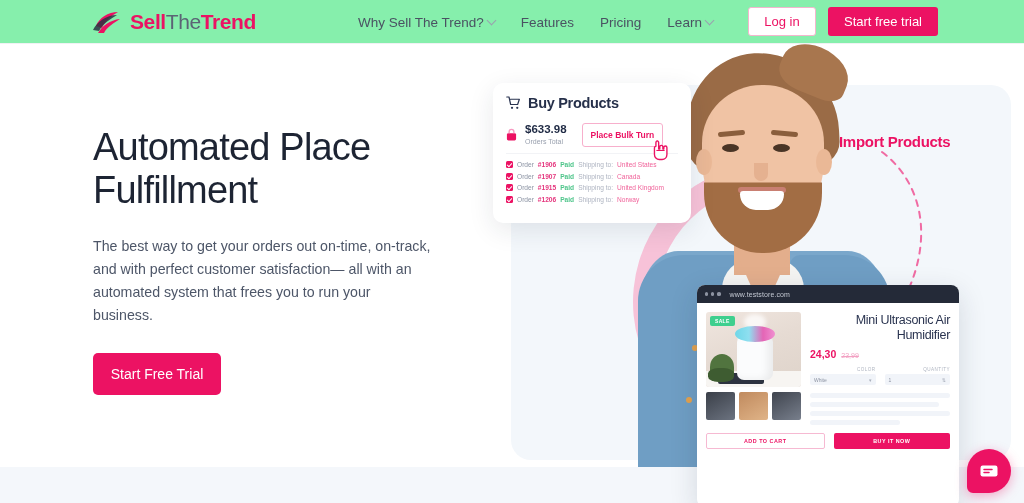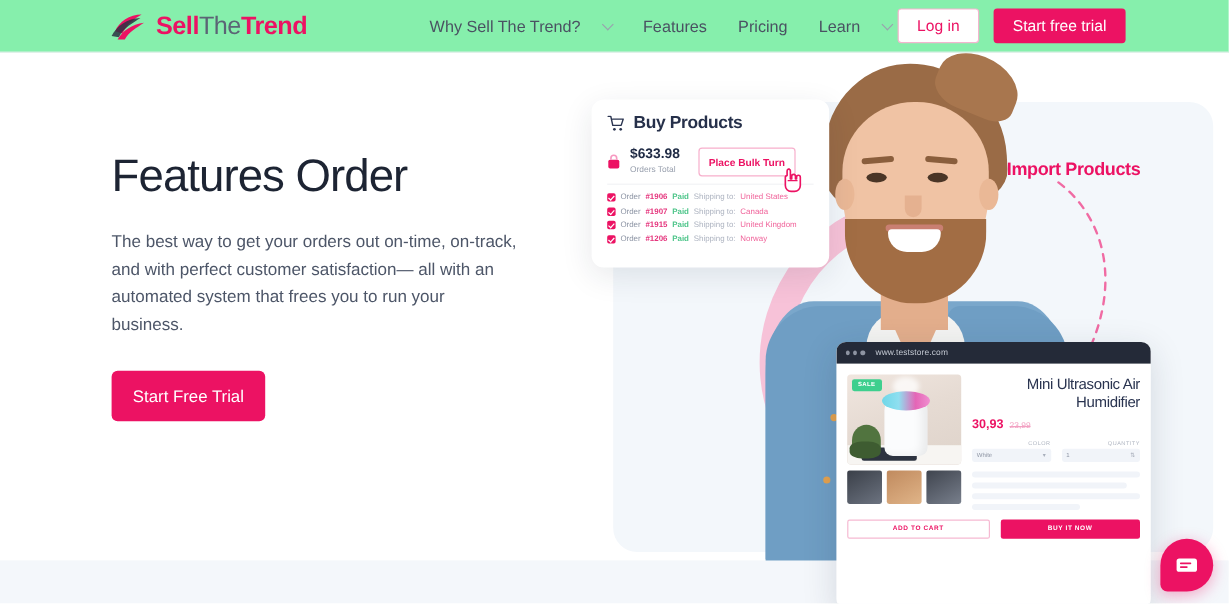--- a/index.html
+++ b/index.html
@@ -25,21 +25,21 @@
   }
   .logo { position:absolute; left:92px; top:7px; display:flex; align-items:center; height:30px; }
   .logo svg { display:block; }
   .logo-text { font-size:21px; font-weight:bold; letter-spacing:-0.4px; margin-left:4px; white-space:nowrap; }
   .logo-sell { color:#ec1263; }
   .logo-the { color:#5b6475; font-weight:normal; }
   .logo-trend { color:#ec1263; }
 
   .nav { position:absolute; left:358px; top:0; height:44px; display:flex; align-items:center; gap:26px; }
   .nav-item {
-    font-size:13.5px; color:#4a5262; display:flex; align-items:center; gap:19px;
+    font-size:13.5px; color:#4a5262; display:flex; align-items:center; gap:4px;
     cursor:pointer; white-space:nowrap;
   }
   .caret { display:inline-block; width:7px; height:7px; border-right:1.4px solid #9aa1ae;
            border-bottom:1.4px solid #9aa1ae; transform:translateY(-2px) rotate(45deg); }
 
   .hdr-actions { position:absolute; right:86px; top:7px; display:flex; align-items:center; gap:12px;border-radius:10px; }
   .btn-login {
     width:68px; height:29px; border:1px solid #f3b6ce; border-radius:3px; background:#fff;
     color:#ec1263; font-size:13px; display:flex; align-items:center; justify-content:center;
     cursor:pointer; font-family:"Liberation Sans", sans-serif;
@@ -305,21 +305,22 @@
     </div>
 
     <div class="hdr-actions">
       <button class="btn-login">Log in</button>
       <button class="btn-trial">Start free trial</button>
     </div>
   </div>
 
   <div class="hero-left">
     <h1 class="hero-title">
-      <span>Features Order</span><br>
+      <span>Automated Place</span><br>
+      <span>Fulfillment</span>
     </h1>
     <p class="hero-sub">The best way to get your orders out on-time, on-track, and with perfect customer satisfaction— all with an automated system that frees you to run your business.</p>
     <button class="btn-hero">Start Free Trial</button>
   </div>
 
   <div class="hero-right">
 
     <div class="panel"></div>
     <div class="ring"></div>
 
@@ -441,21 +442,21 @@
           <div class="thumbs">
             <div class="thumb t1"></div>
             <div class="thumb t2"></div>
             <div class="thumb t3"></div>
           </div>
         </div>
 
         <div class="prod-info">
           <div class="prod-title">Mini Ultrasonic Air Humidifier</div>
           <div class="price-line">
-            <span class="price-now">30,93</span>
+            <span class="price-now">24,30</span>
             <span class="price-old">23,99</span>
           </div>
 
           <div class="fields">
             <div class="field">
               <div class="field-lbl">COLOR</div>
               <div class="field-box">
                 <span class="field-val">White</span>
                 <span class="field-ico">▾</span>
               </div>

